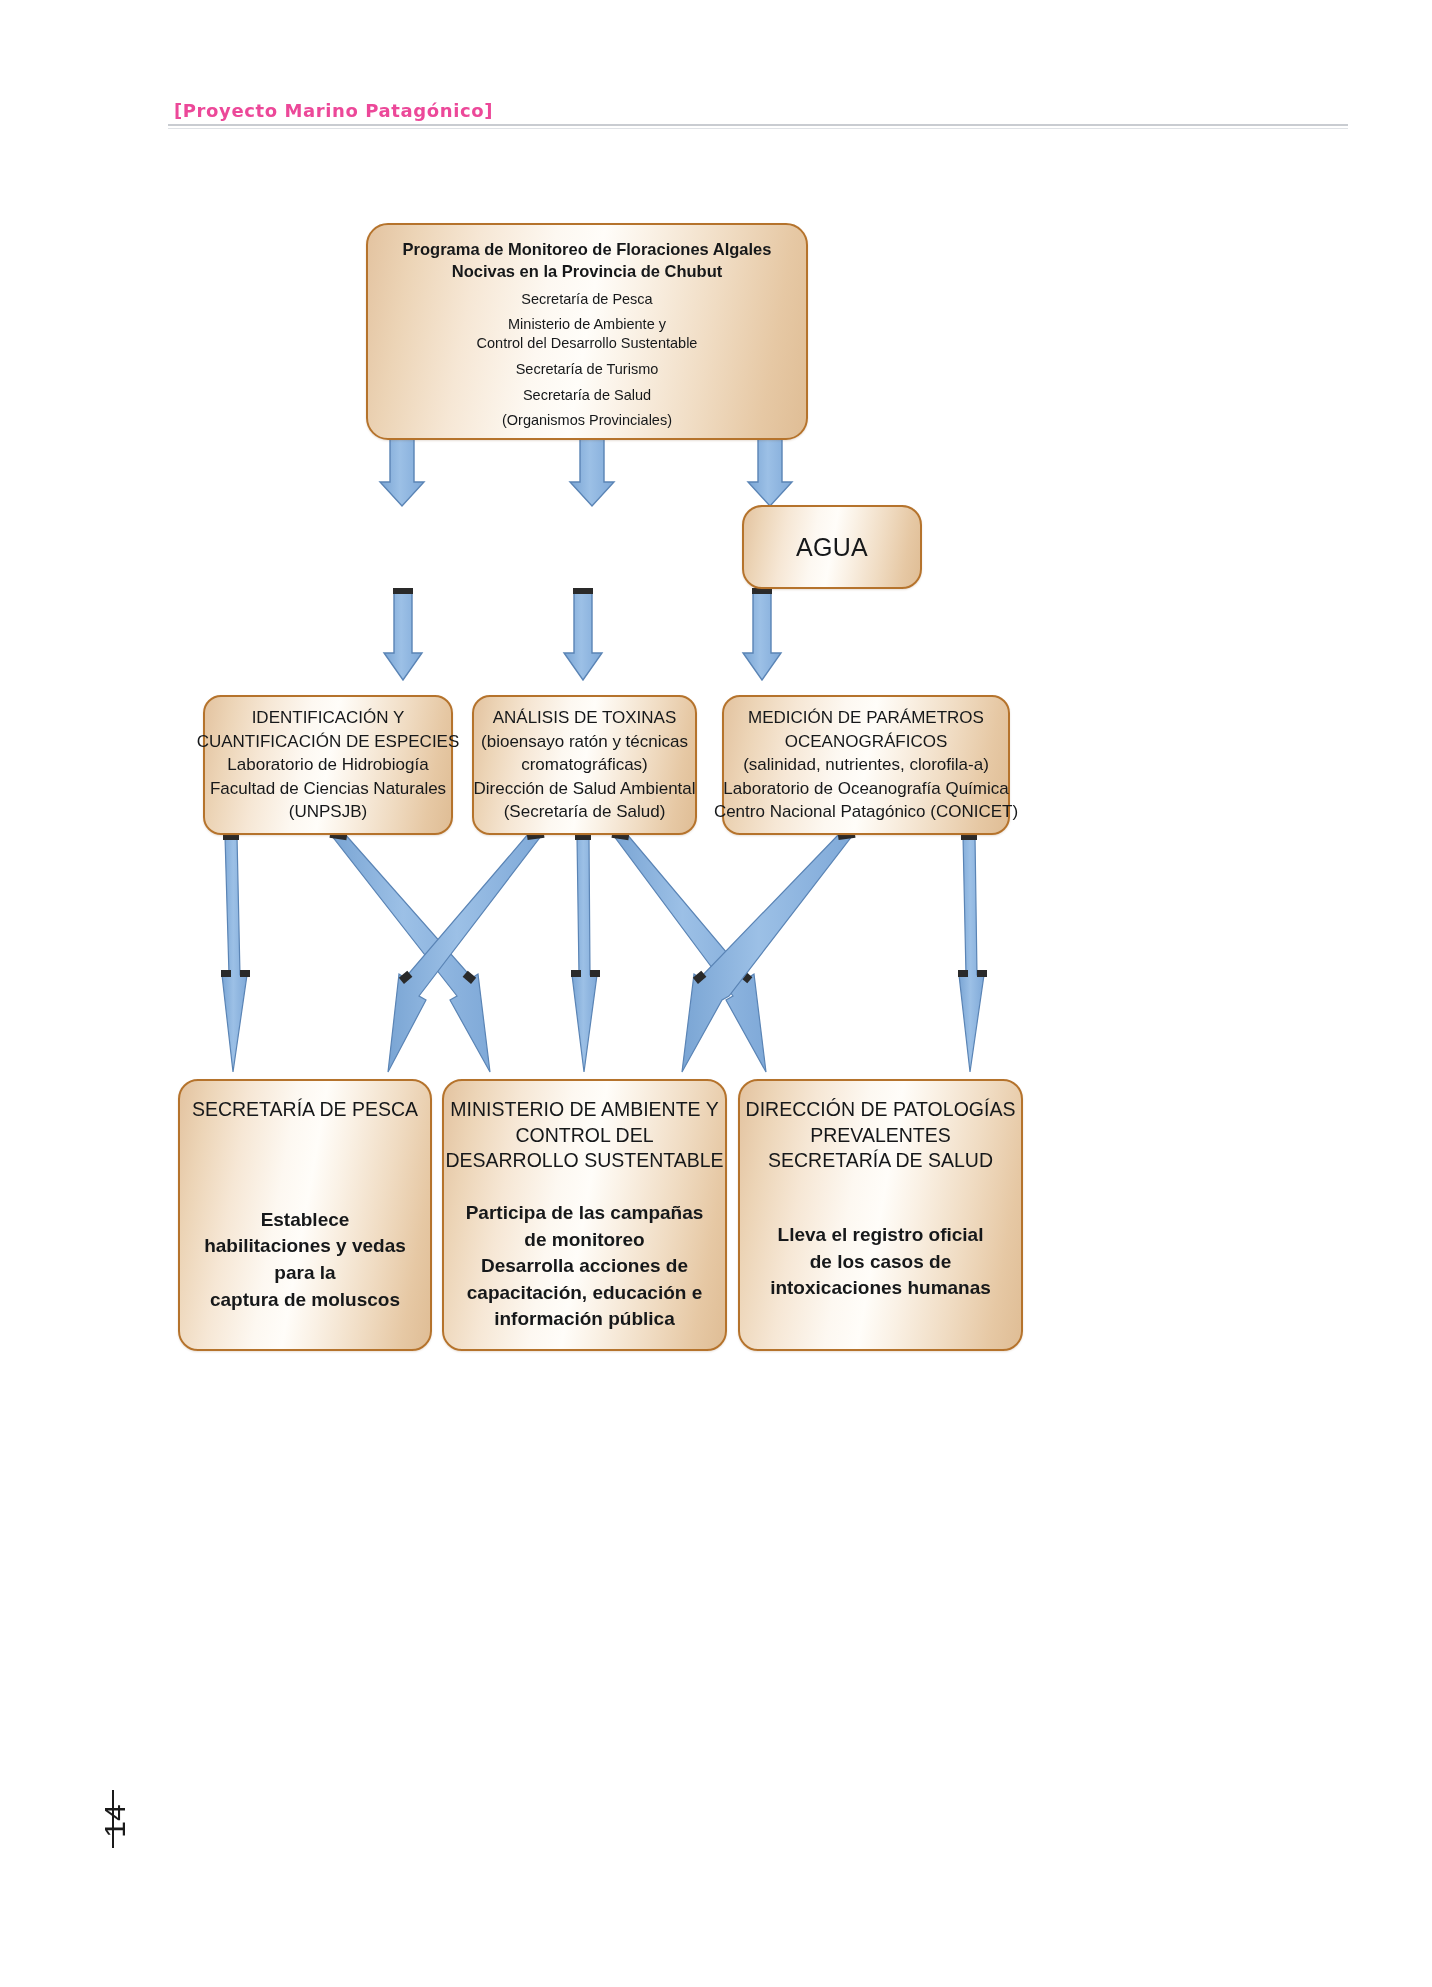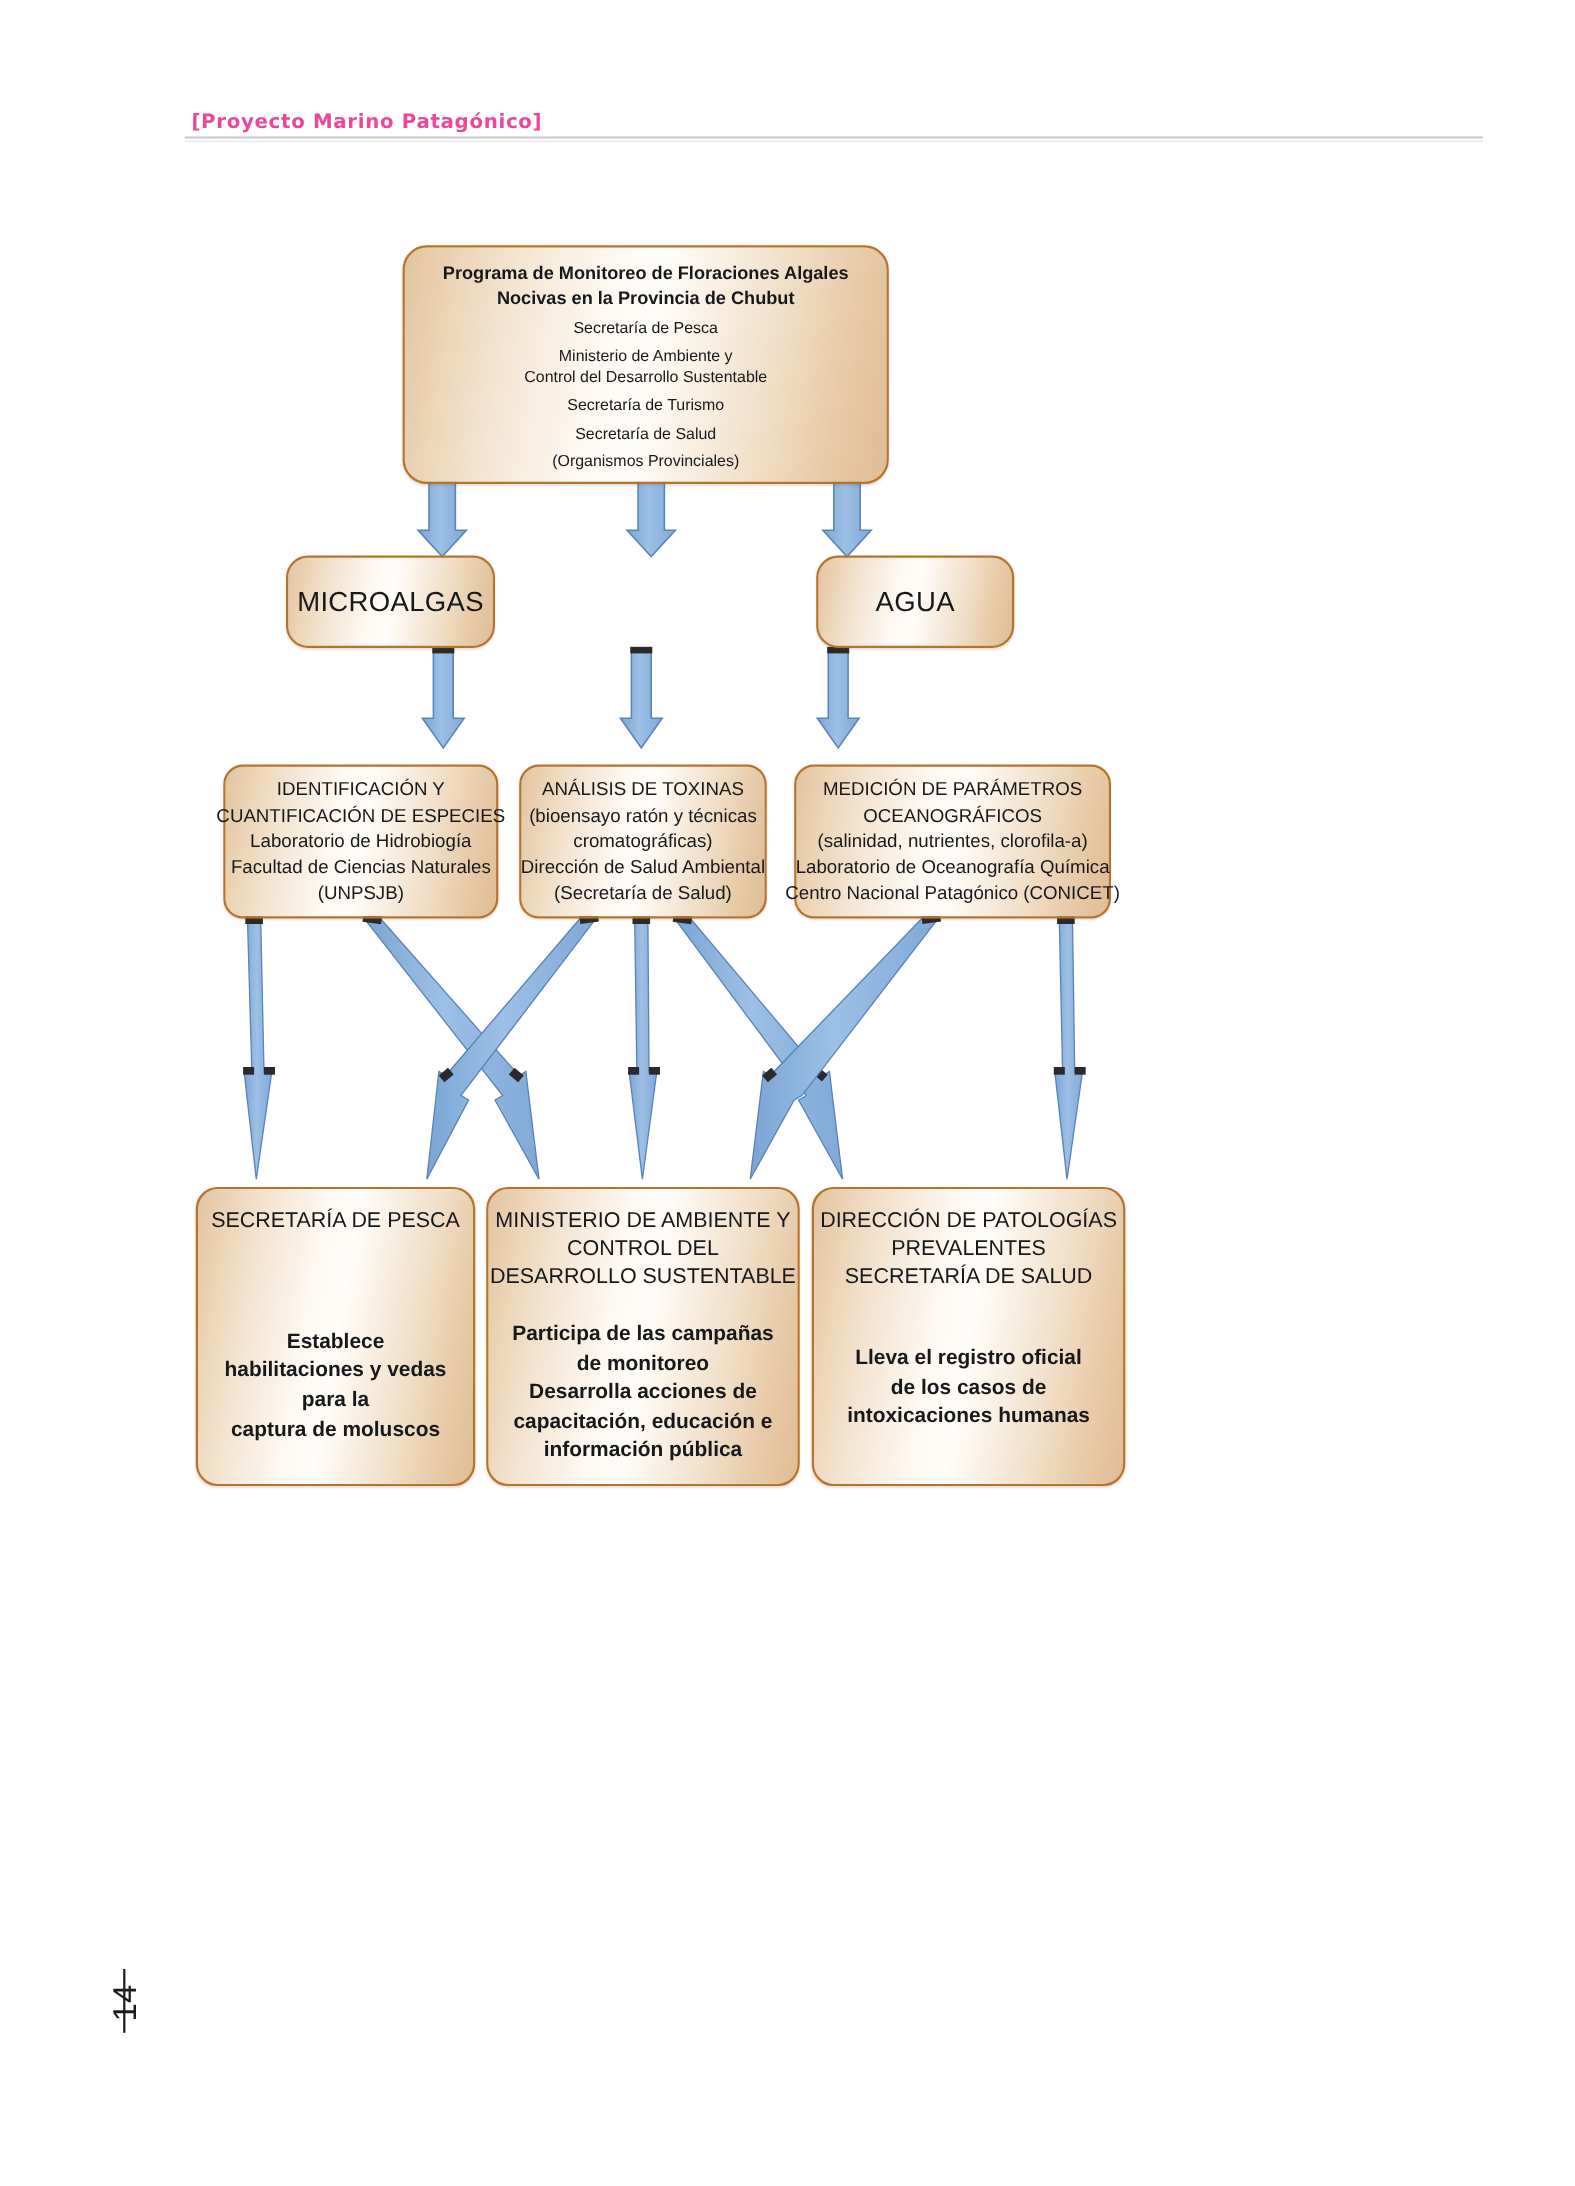--- a/index.html
+++ b/index.html
@@ -282,23 +282,20 @@
     <span class="ln sub">Ministerio de Ambiente y</span>
     <span class="ln sub">Control del Desarrollo Sustentable</span>
     <span class="gap"></span>
     <span class="ln sub">Secretaría de Turismo</span>
     <span class="gap"></span>
     <span class="ln sub">Secretaría de Salud</span>
     <span class="gap"></span>
     <span class="ln sub">(Organismos Provinciales)</span>
   </div>
 
-  <div class="node cat" id="node-microalgas">
-    <span class="ln">MICROALGAS</span>
-  </div>
   <div class="node cat" id="node-agua">
     <span class="ln">AGUA</span>
   </div>
 
   <div class="node task" id="node-identificacion">
     <span class="ln hd">IDENTIFICACIÓN Y</span>
     <span class="ln hd">CUANTIFICACIÓN DE ESPECIES</span>
     <span class="ln bd">Laboratorio de Hidrobiogía</span>
     <span class="ln bd">Facultad de Ciencias Naturales</span>
     <span class="ln bd">(UNPSJB)</span>

